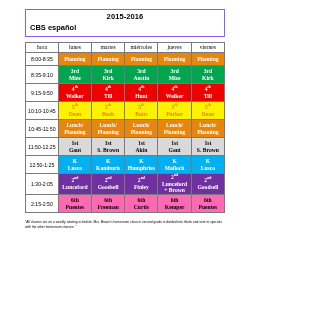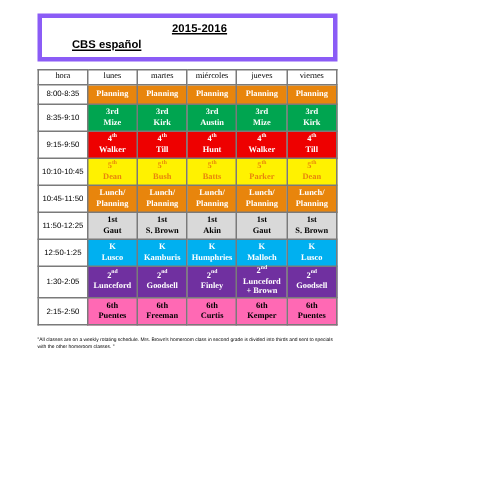--- a/index.html
+++ b/index.html
@@ -17,25 +17,24 @@
   .page {
     width: 250px;
     height: 323px;
     position: relative;
     box-sizing: border-box;
     padding: 9px 25px 0 25px;
   }
 
   
   .header-box {
-    border: 3px solid #8b5cf6;
+    border: 1px solid #8b5cf6;
     box-sizing: border-box;
     width: 100%;
-    padding: 2px 4px 3px 20px;
-    text-decoration: underline;
+    padding: 2px 4px 3px 4px;
   }
   .header-year {
     text-align: center;
     font-size: 7.5px;
     font-weight: bold;
     line-height: 10px;
     letter-spacing: 0.1px;
   }
   .header-row2 {
     display: flex;

